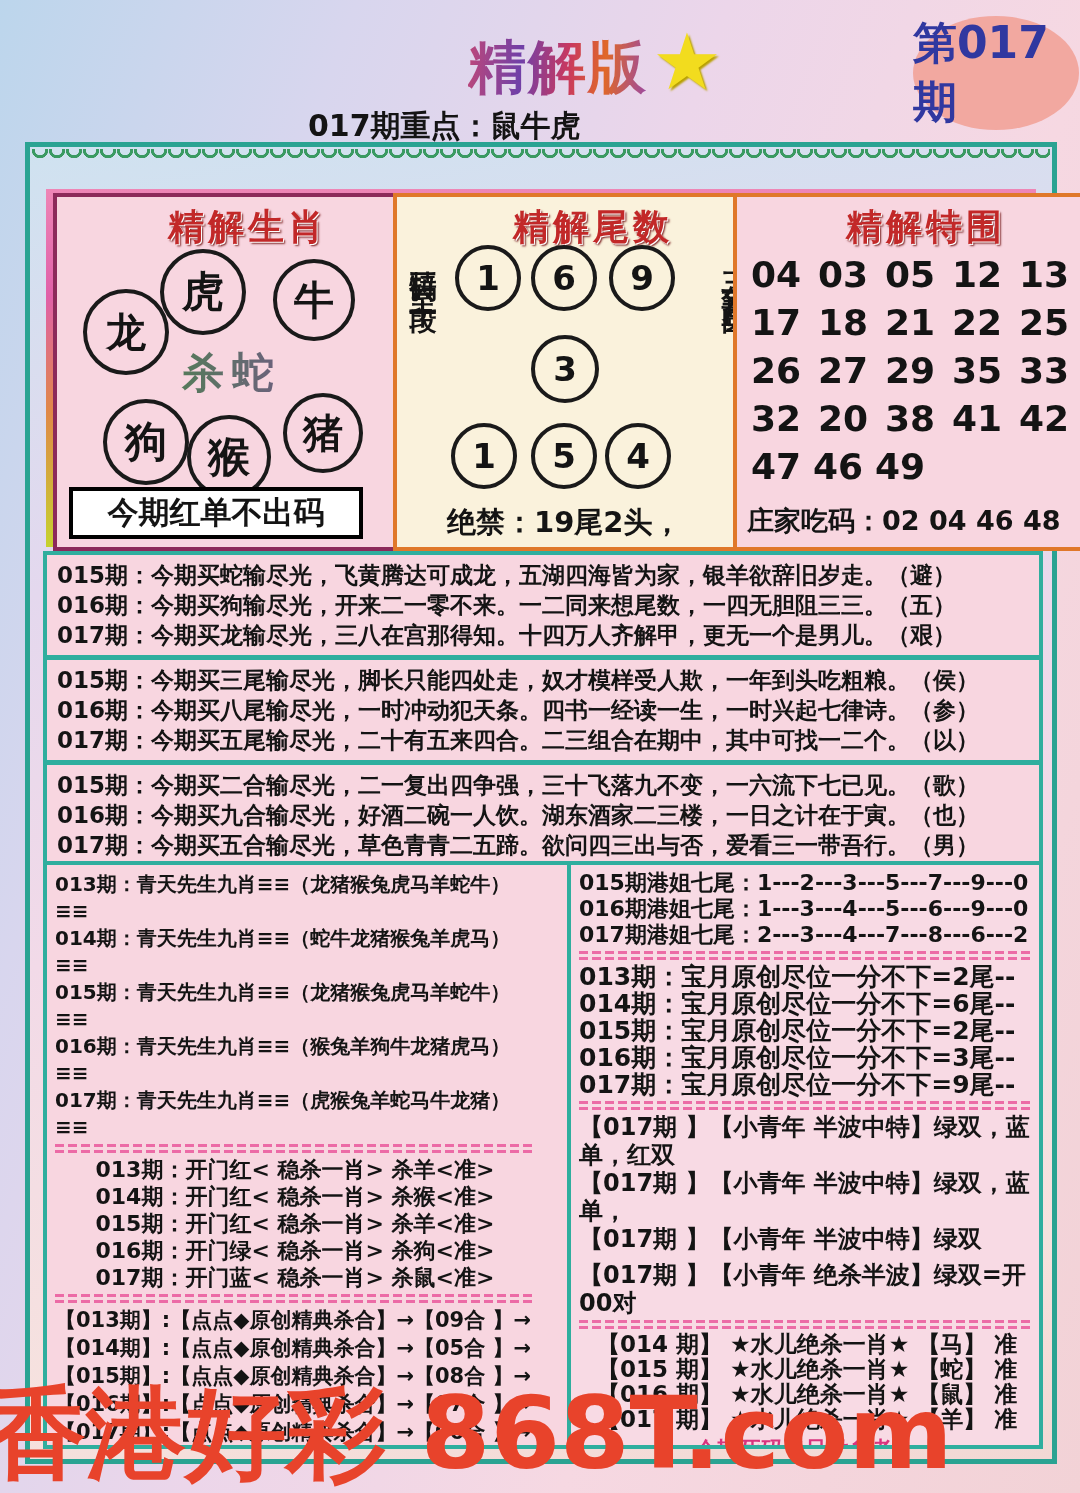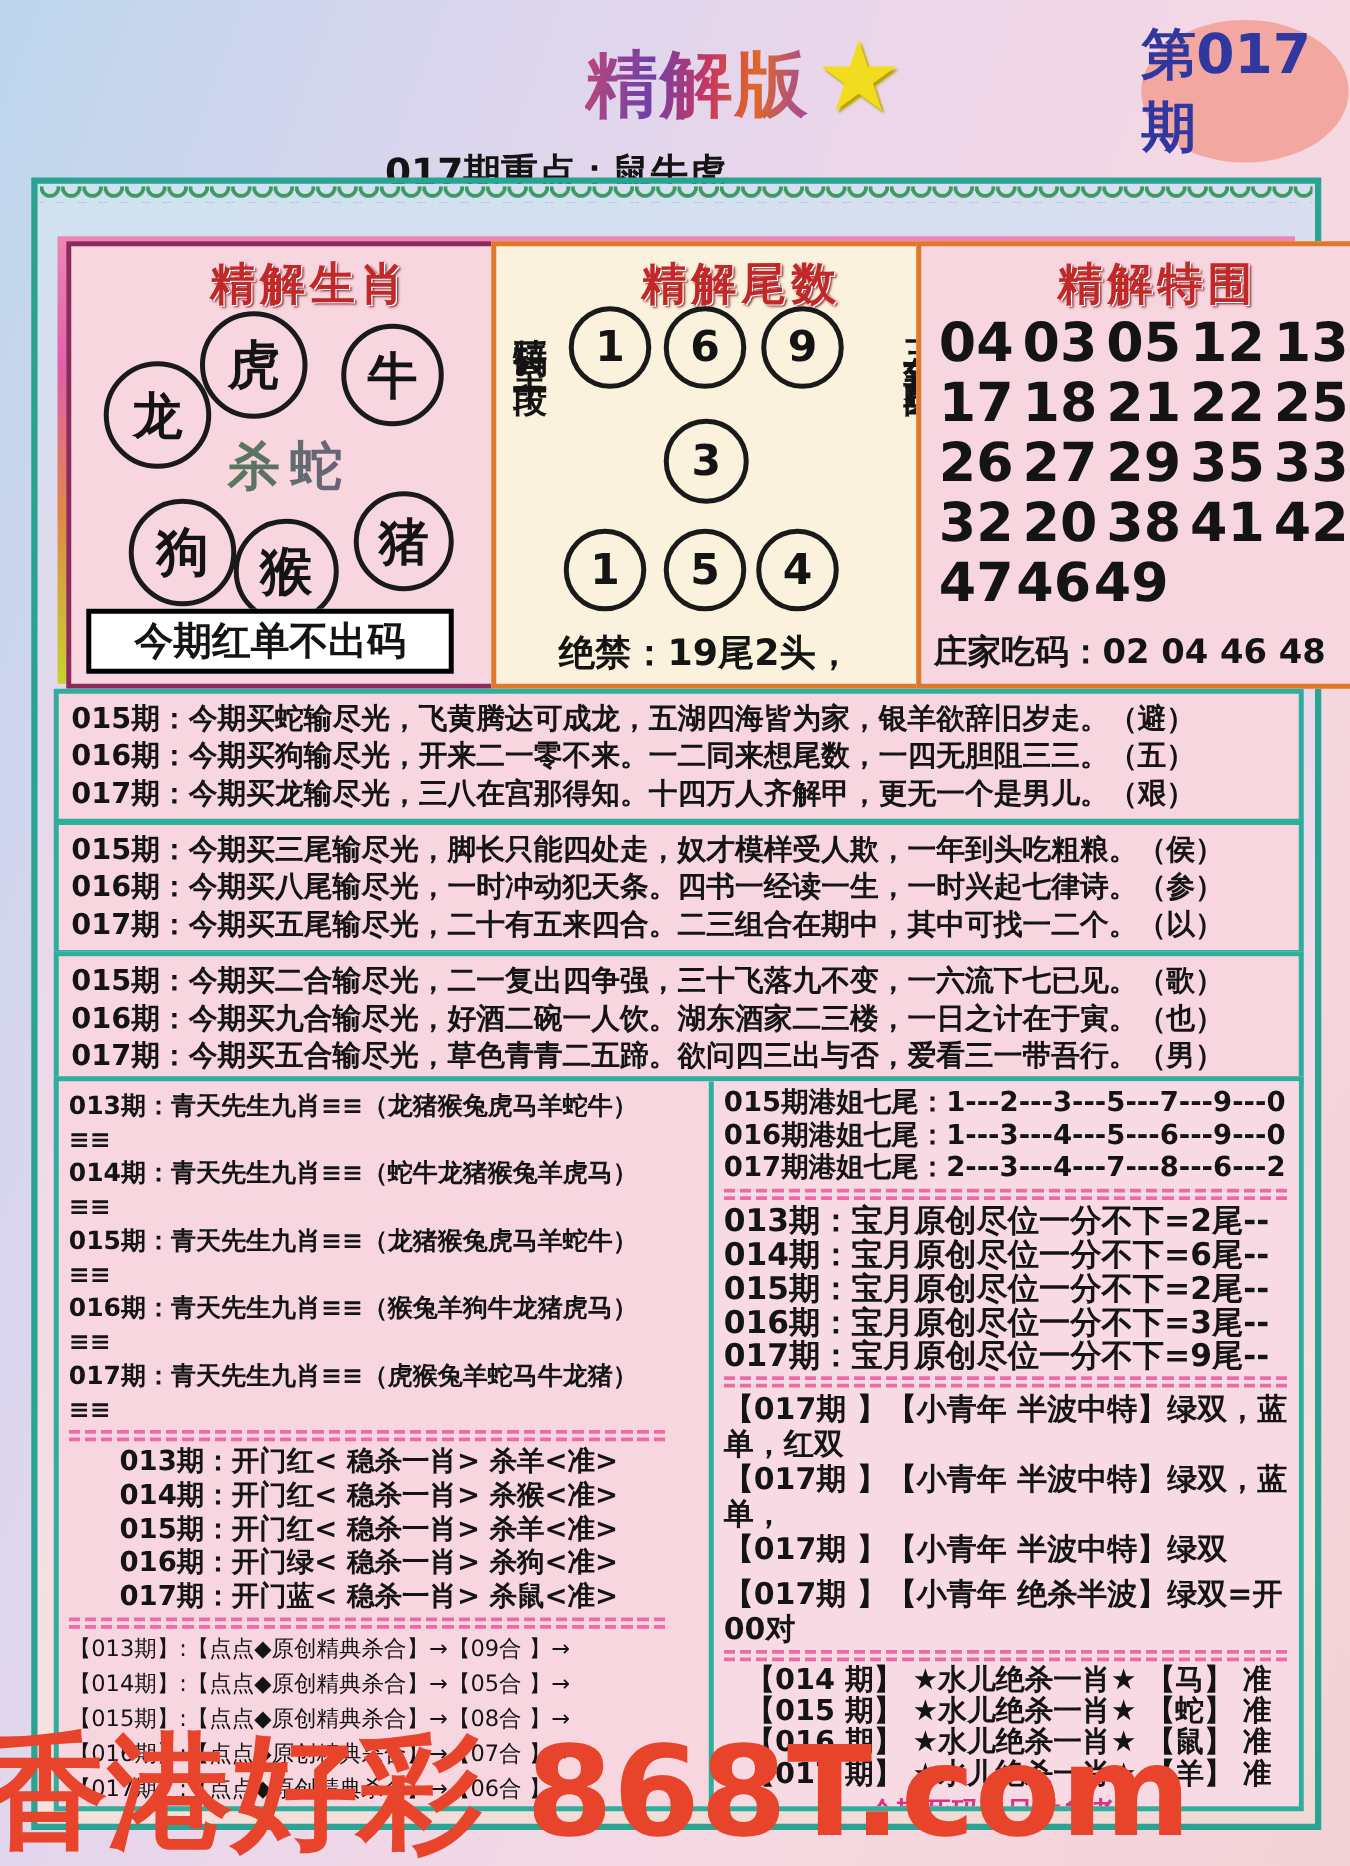--- a/index.html
+++ b/index.html
@@ -9,21 +9,21 @@
 
   
   .main-title{position:absolute;left:468px;top:20px;display:flex;align-items:flex-start;}
   .title-text{font-size:58px;line-height:94px;font-weight:bold;letter-spacing:2px;
     background:linear-gradient(95deg,#c04878 0%,#7040a8 30%,#c83860 55%,#e06828 75%,#9848a8 100%);
     -webkit-background-clip:text;background-clip:text;color:transparent;}
   .title-star{font-size:78px;line-height:84px;color:#f2dc1e;text-shadow:2px 2px 2px #b8a000;margin-left:4px;}
   .issue-badge{position:absolute;left:913px;top:16px;width:166px;height:114px;border-radius:50%;
     background:#f2a8a0;display:flex;align-items:center;justify-content:center;
     font-size:44px;font-weight:bold;color:#3038a0;}
-  .focus{position:absolute;left:308px;top:118px;font-size:30px;font-weight:bold;}
+  .focus{position:absolute;left:308px;top:106px;font-size:30px;font-weight:bold;}
 
   
   .main-box{position:absolute;left:25px;top:142px;width:1022px;height:1312px;border:5px solid #2aa392;
     background:linear-gradient(170deg,#cfe2f0 0%,#e4d8ee 30%,#f2dae8 55%,#f6e2de 85%,#f2d8d4 100%);}
   .scallop{position:absolute;left:2px;top:2px;right:2px;height:13px;
     background:radial-gradient(circle at 8px 1px, rgba(0,0,0,0) 5px, #3a9a62 5.5px, #3a9a62 8px, rgba(0,0,0,0) 8.5px);
     background-size:17px 13px;background-repeat:repeat-x;}
   .top-bg{position:absolute;left:16px;top:42px;width:990px;height:358px;
     background:linear-gradient(180deg,#ee86b6 0%,#e060a8 30%,#e08848 62%,#c6d22e 100%);}
 
@@ -43,38 +43,38 @@
   .zfooter{position:absolute;left:12px;top:290px;width:286px;height:44px;background:#ffffff;border:4px solid #000;
     display:flex;align-items:center;justify-content:center;font-size:31px;font-weight:bold;}
 
   .vert{position:absolute;writing-mode:vertical-rl;text-orientation:upright;
     font-size:27px;font-weight:bold;letter-spacing:6px;}
   .ncircle{position:absolute;border:4px solid #1a1a1a;border-radius:50%;
     display:flex;align-items:center;justify-content:center;font-weight:bold;font-size:34px;}
   .tail-footer{position:absolute;left:50px;bottom:4px;font-size:29px;font-weight:bold;}
 
   .sgrid{position:absolute;left:14px;right:14px;top:54px;}
-  .srow{display:flex;justify-content:space-between;font-size:43px;font-weight:bold;line-height:48px;}
+  .srow{display:flex;justify-content:space-between;font-size:36px;font-weight:bold;line-height:48px;}
   .srow span{width:50px;text-align:center;}
   .srow.last{justify-content:flex-start;gap:12px;}
   .sfooter{position:absolute;left:10px;bottom:8px;font-size:27px;font-weight:bold;}
 
   
   .verse{position:absolute;left:13px;width:1000px;border:4px solid #2fae9e;background:#f8d6e0;
     padding:5px 10px;font-size:23px;font-weight:bold;line-height:30px;box-sizing:border-box;}
   .vb1{top:404px;} .vb2{top:509px;} .vb3{top:614px;}
 
   
   .columns{position:absolute;left:13px;top:714px;width:1000px;height:588px;border:4px solid #2fae9e;
     display:flex;background:#f8d6e0;box-sizing:border-box;overflow:hidden;gap:24px;}
   .lcol{width:496px;padding:6px 8px;box-sizing:border-box;}
   .rcol{flex:1;border-left:4px solid #2fae9e;padding:5px 8px;background:#f8dae4;box-sizing:border-box;}
   .l1{font-size:20px;font-weight:600;line-height:27px;}
   .l2{font-size:22px;font-weight:600;line-height:27px;text-align:center;}
-  .l3{font-size:18px;font-weight:normal;line-height:28px;}
+  .l3{font-size:21px;font-weight:bold;line-height:28px;}
   .sep{height:9px;margin:3px 0;
     background:repeating-linear-gradient(90deg,#ec6ba6 0 9px,rgba(0,0,0,0) 9px 13px) 0 0/100% 3px no-repeat,
                repeating-linear-gradient(90deg,#ec6ba6 0 9px,rgba(0,0,0,0) 9px 13px) 0 100%/100% 3px no-repeat;}
   .r1{font-size:22px;font-weight:600;line-height:26px;}
   .r2{font-size:25px;font-weight:600;line-height:27px;}
   .r3{font-size:24px;font-weight:600;line-height:28px;}
   .r3b{font-size:24px;font-weight:600;margin-top:8px;line-height:28px;}
   .r4{font-size:23px;font-weight:600;line-height:25px;padding-left:18px;}
   .death{display:flex;align-items:center;color:#d8347e;font-weight:bold;font-size:22px;margin:3px 0;}
   .death .dash{flex:1;height:4px;

